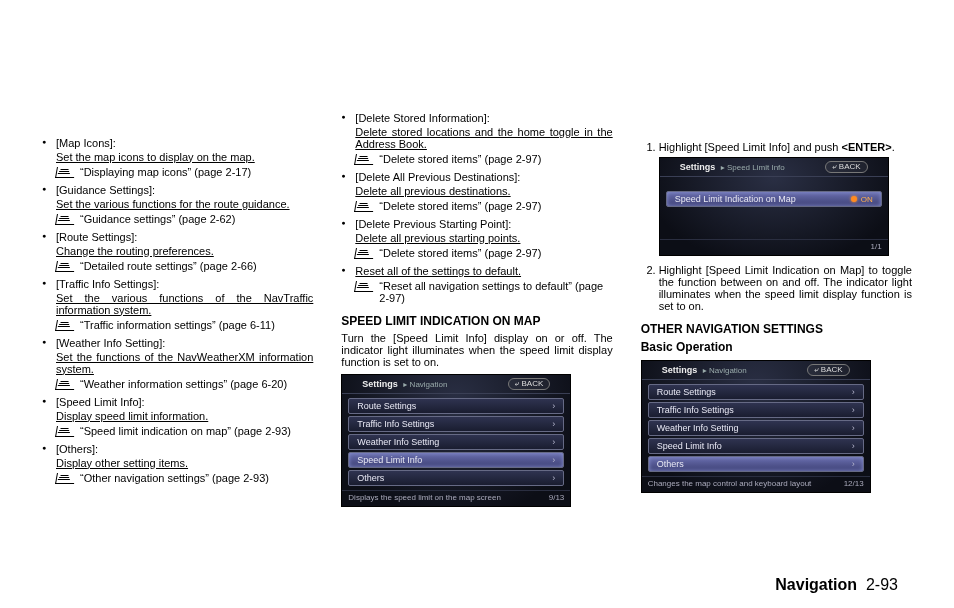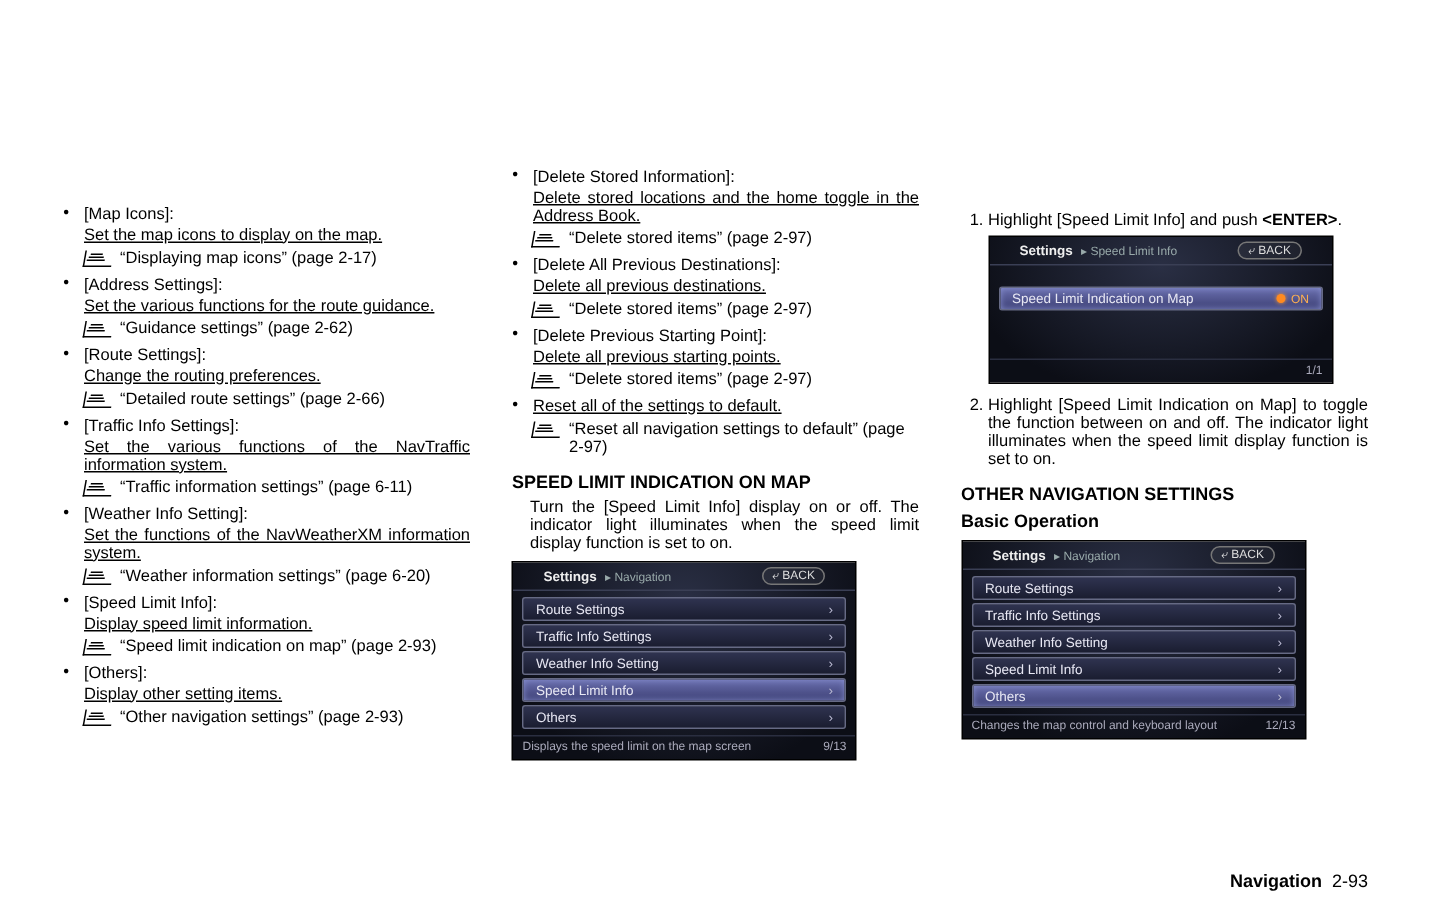--- a/index.html
+++ b/index.html
@@ -72,21 +72,21 @@
     font-size: 12px;
     font-weight: bold;
     margin: 10px 0 4px 0;
   }
   h3.sub {
     font-size: 12px;
     font-weight: bold;
     margin: 4px 0 6px 0;
   }
   p.para {
-    margin: 0 0 6px 12px;
+    margin: 0 0 6px 0;
     text-align: justify;
   }
   ol.num {
     list-style: decimal;
     padding-left: 18px;
     margin: 16px 0 6px 0;
   }
   ol.num > li {
     margin-bottom: 6px;
     text-align: justify;
@@ -157,41 +157,41 @@
     color: #aab;
     font-size: 8px;
     display: flex;
     justify-content: space-between;
     border-top: 1px solid #2a2e40;
   }
   .nav-counter { text-align: right; }
 
   .pagenum {
     position: absolute;
-    right: 42px;
+    right: 56px;
     bottom: 14px;
-    font-size: 12px;
+    font-size: 16px;
   }
   .pagenum b { font-weight: bold; }
   .justify { text-align: justify; }
 </style>
 </head>
 <body>
 
 <div class="page">
 
   <div class="col">
     <ul class="bullets" id="col1-list">
         <li>
           <p class="item-title">[Map Icons]:</p>
           <p class="item-desc">Set the map icons to display on the map.</p>
           <p class="ref">“Displaying map icons” (page 2-17)</p>
         </li>
         <li>
-          <p class="item-title">[Address Settings]:</p>
+          <p class="item-title">[Guidance Settings]:</p>
           <p class="item-desc">Set the various functions for the route guidance.</p>
           <p class="ref">“Guidance settings” (page 2-62)</p>
         </li>
         <li>
           <p class="item-title">[Route Settings]:</p>
           <p class="item-desc">Change the routing preferences.</p>
           <p class="ref">“Detailed route settings” (page 2-66)</p>
         </li>
         <li>
           <p class="item-title">[Traffic Info Settings]:</p>

